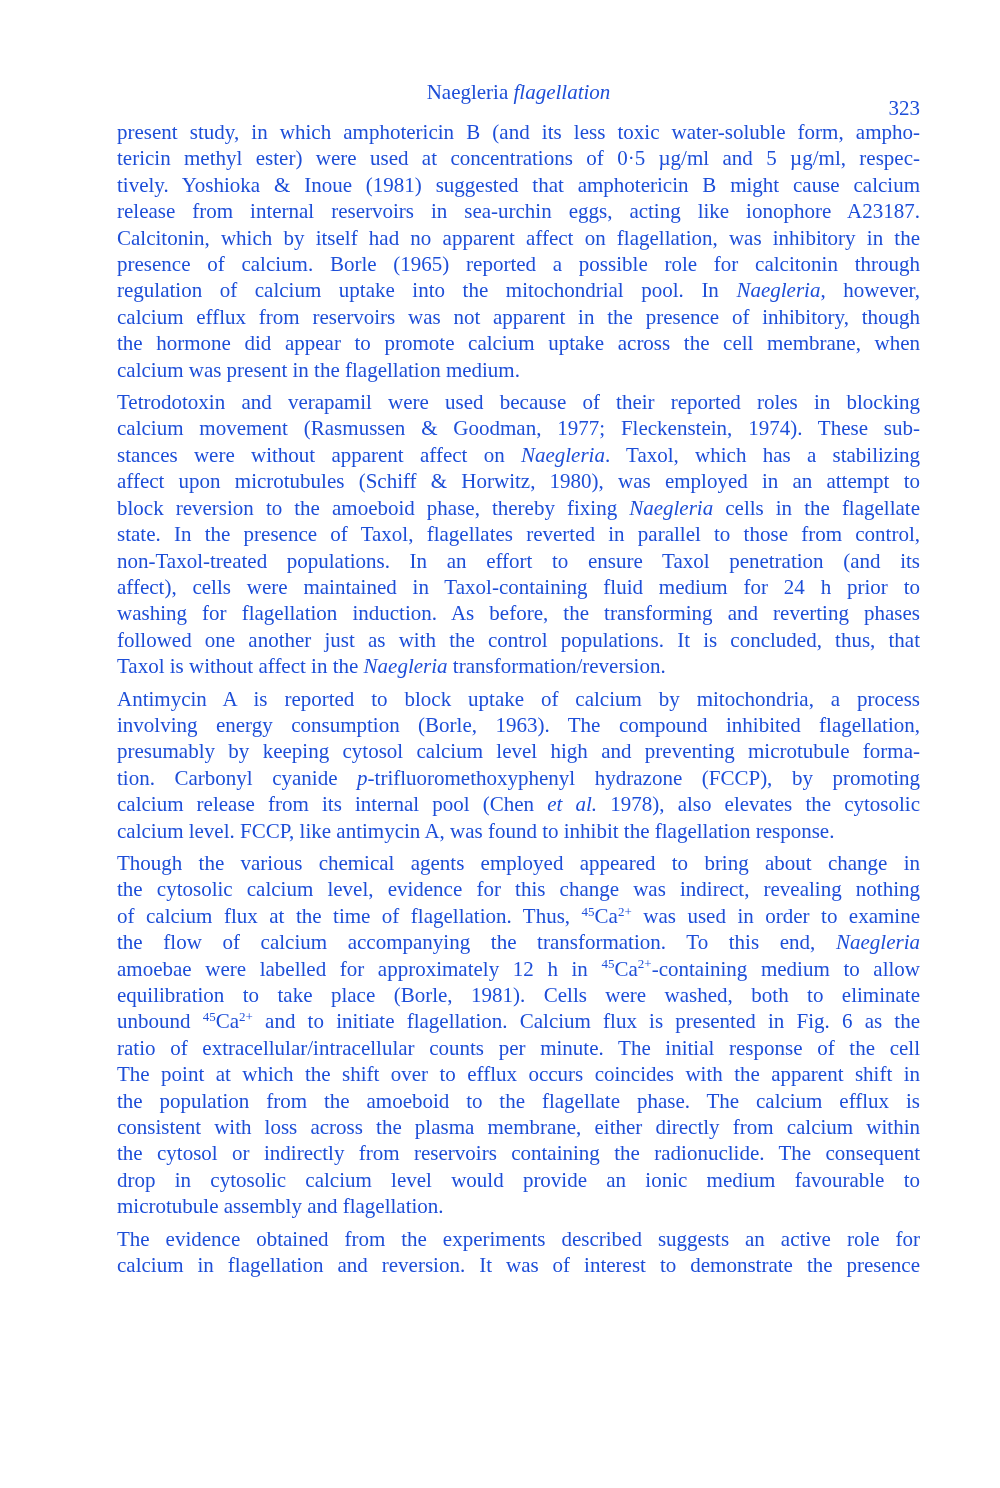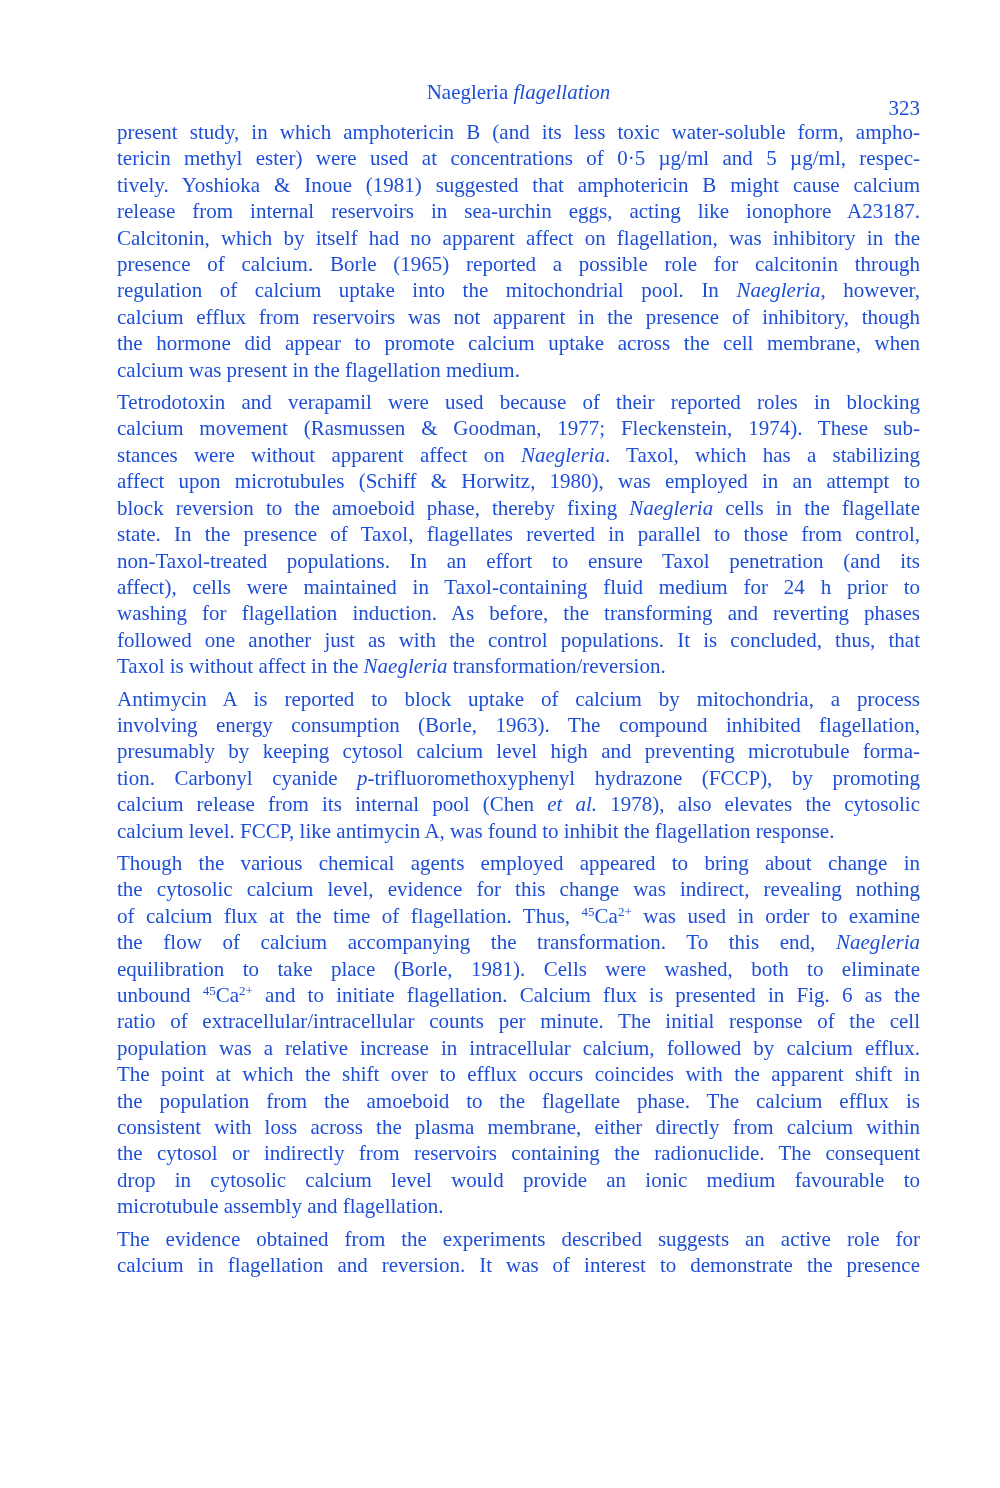--- a/index.html
+++ b/index.html
@@ -62,24 +62,24 @@
         <span class="line">presumably by keeping cytosol calcium level high and preventing microtubule forma-</span>
         <span class="line">tion. Carbonyl cyanide <i>p</i>-trifluoromethoxyphenyl hydrazone (FCCP), by promoting</span>
         <span class="line">calcium release from its internal pool (Chen <i>et al.</i> 1978), also elevates the cytosolic</span>
         <span class="line last">calcium level. FCCP, like antimycin A, was found to inhibit the flagellation response.</span>
       </div>
       <div class="para">
         <span class="line">Though the various chemical agents employed appeared to bring about change in</span>
         <span class="line">the cytosolic calcium level, evidence for this change was indirect, revealing nothing</span>
         <span class="line">of calcium flux at the time of flagellation. Thus, <sup>45</sup>Ca<sup>2+</sup> was used in order to examine</span>
         <span class="line">the flow of calcium accompanying the transformation. To this end, <i>Naegleria</i></span>
+        <span class="line">amoebae were labelled for approximately 12 h in <sup>45</sup>Ca<sup>2+</sup>-containing medium to allow</span>
         <span class="line">equilibration to take place (Borle, 1981). Cells were washed, both to eliminate</span>
         <span class="line">unbound <sup>45</sup>Ca<sup>2+</sup> and to initiate flagellation. Calcium flux is presented in Fig. 6 as the</span>
         <span class="line">ratio of extracellular/intracellular counts per minute. The initial response of the cell</span>
-        <span class="line">population was a relative increase in intracellular calcium, followed by calcium efflux.</span>
         <span class="line">The point at which the shift over to efflux occurs coincides with the apparent shift in</span>
         <span class="line">the population from the amoeboid to the flagellate phase. The calcium efflux is</span>
         <span class="line">consistent with loss across the plasma membrane, either directly from calcium within</span>
         <span class="line">the cytosol or indirectly from reservoirs containing the radionuclide. The consequent</span>
         <span class="line">drop in cytosolic calcium level would provide an ionic medium favourable to</span>
         <span class="line last">microtubule assembly and flagellation.</span>
       </div>
       <div class="para">
         <span class="line">The evidence obtained from the experiments described suggests an active role for</span>
         <span class="line">calcium in flagellation and reversion. It was of interest to demonstrate the presence</span>

